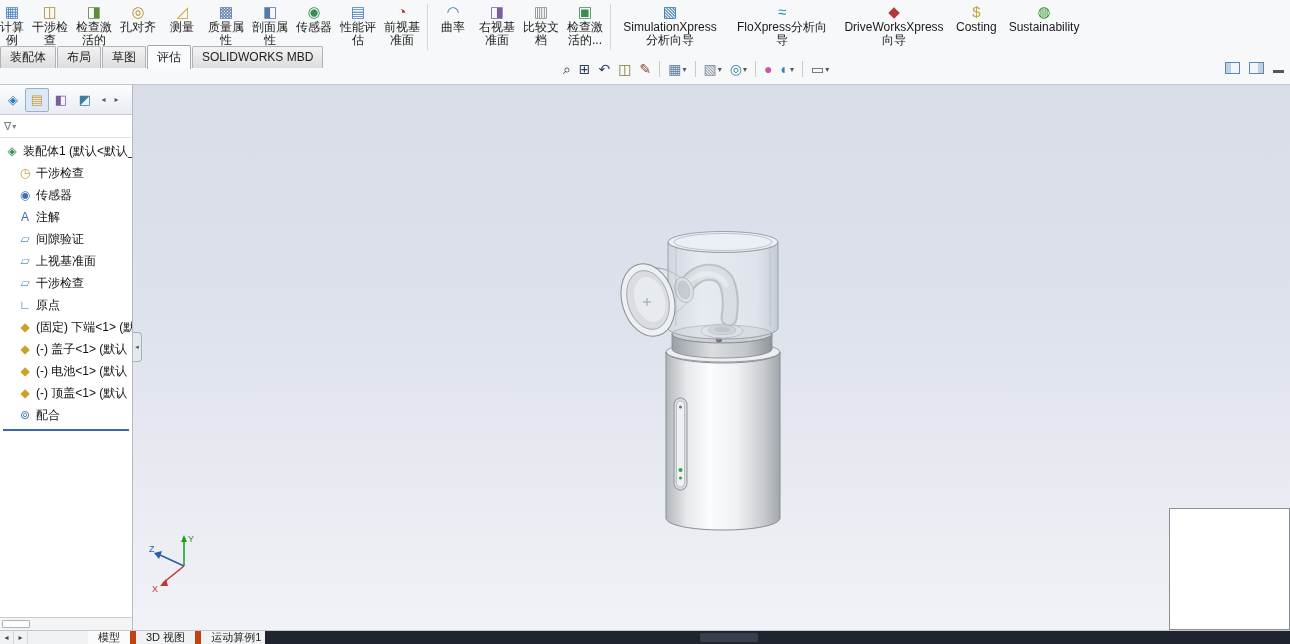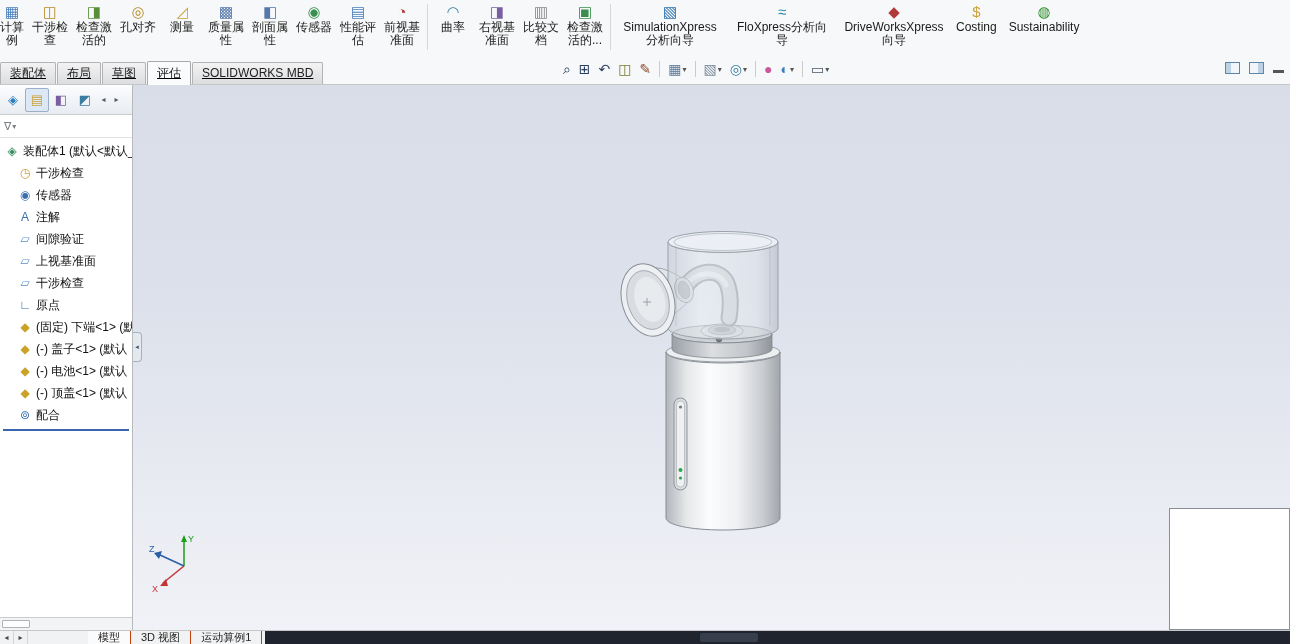--- a/index.html
+++ b/index.html
@@ -14,21 +14,21 @@
     padding:1px 2px; text-align:center; font-size:12px; line-height:13px; color:#1a1a1a; cursor:default; }
   .tb-item:first-child { width:32px; margin-left:-4px; }
   .tb-item.wide { width:auto; max-width:112px; padding:1px 6px; }
   .tb-glyph { height:18px; line-height:18px; font-size:15px; display:block; }
   .tb-label { display:block; }
   .tb-sep { width:1px; height:46px; background:#d6d7d9; margin:2px 3px 0 3px; flex:none; }
 
   
   .tab-row { position:absolute; left:0; top:57px; right:0; height:28px; background:#f7f8f9;
     border-bottom:1px solid #c6c7c9; }
-  .cmd-tabs { position:absolute; left:0; bottom:0; display:flex; align-items:flex-end;text-decoration:underline; }
+  .cmd-tabs { position:absolute; left:0; bottom:16px; display:flex; align-items:flex-end; }
   .cmd-tab { height:22px; line-height:21px; padding:0 9px; font-size:12px; color:#222;
     background:linear-gradient(#f3f3f4,#dcdddf); border:1px solid #b2b3b5; border-bottom:none;
     border-radius:2px 2px 0 0; margin-right:1px; }
   .cmd-tab.active { height:24px; line-height:23px; background:#fafbfc; border-color:#a7a8aa;
     margin-bottom:-1px; }
   .hud { position:absolute; left:560px; top:3px; display:flex; align-items:center; gap:2px; }
   .hud-item { display:flex; align-items:center; padding:1px 3px; font-size:14px; color:#33495e; }
   .hud-glyph { line-height:16px; }
   .hud-caret { font-size:8px; color:#555; margin-left:1px; }
   .hud-sep { width:1px; height:16px; background:#c9cacc; margin:0 3px; }
@@ -76,21 +76,21 @@
   .preview-window { position:absolute; right:0; bottom:0; width:121px; height:122px;
     background:#ffffff; border:1px solid #8a8f96; }
 
   
   .status-bar { position:absolute; left:0; bottom:0; right:0; height:14px; background:#f1f2f3;
     border-top:1px solid #c6c7c9; }
   .sheet-nav { position:absolute; left:0; top:0; bottom:0; display:flex; }
   .sheet-nav-btn { width:14px; display:flex; align-items:center; justify-content:center;
     font-size:8px; color:#444; border-right:1px solid #d5d6d8; }
   .sheet-tabs { position:absolute; left:88px; top:0; bottom:0; display:flex; align-items:stretch; font-size:11px; }
-  .sheet-tab { padding:0 10px; display:flex; align-items:center; color:#222; border-right:1px solid #c2410c; }
+  .sheet-tab { padding:0 10px; display:flex; align-items:center; color:#222; border-right:6px solid #c2410c; }
   .sheet-tab.active { background:#fbfbfc; }
   .dark-strip { position:absolute; left:265px; right:0; top:0; bottom:0; background:#20242e; }
   .taskbar-item { position:absolute; left:435px; top:2px; bottom:2px; width:58px;
     background:#3a4150; border-radius:2px; opacity:0.9; }
 </style>
 </head>
 <body>
 
 <div class="app">
 

